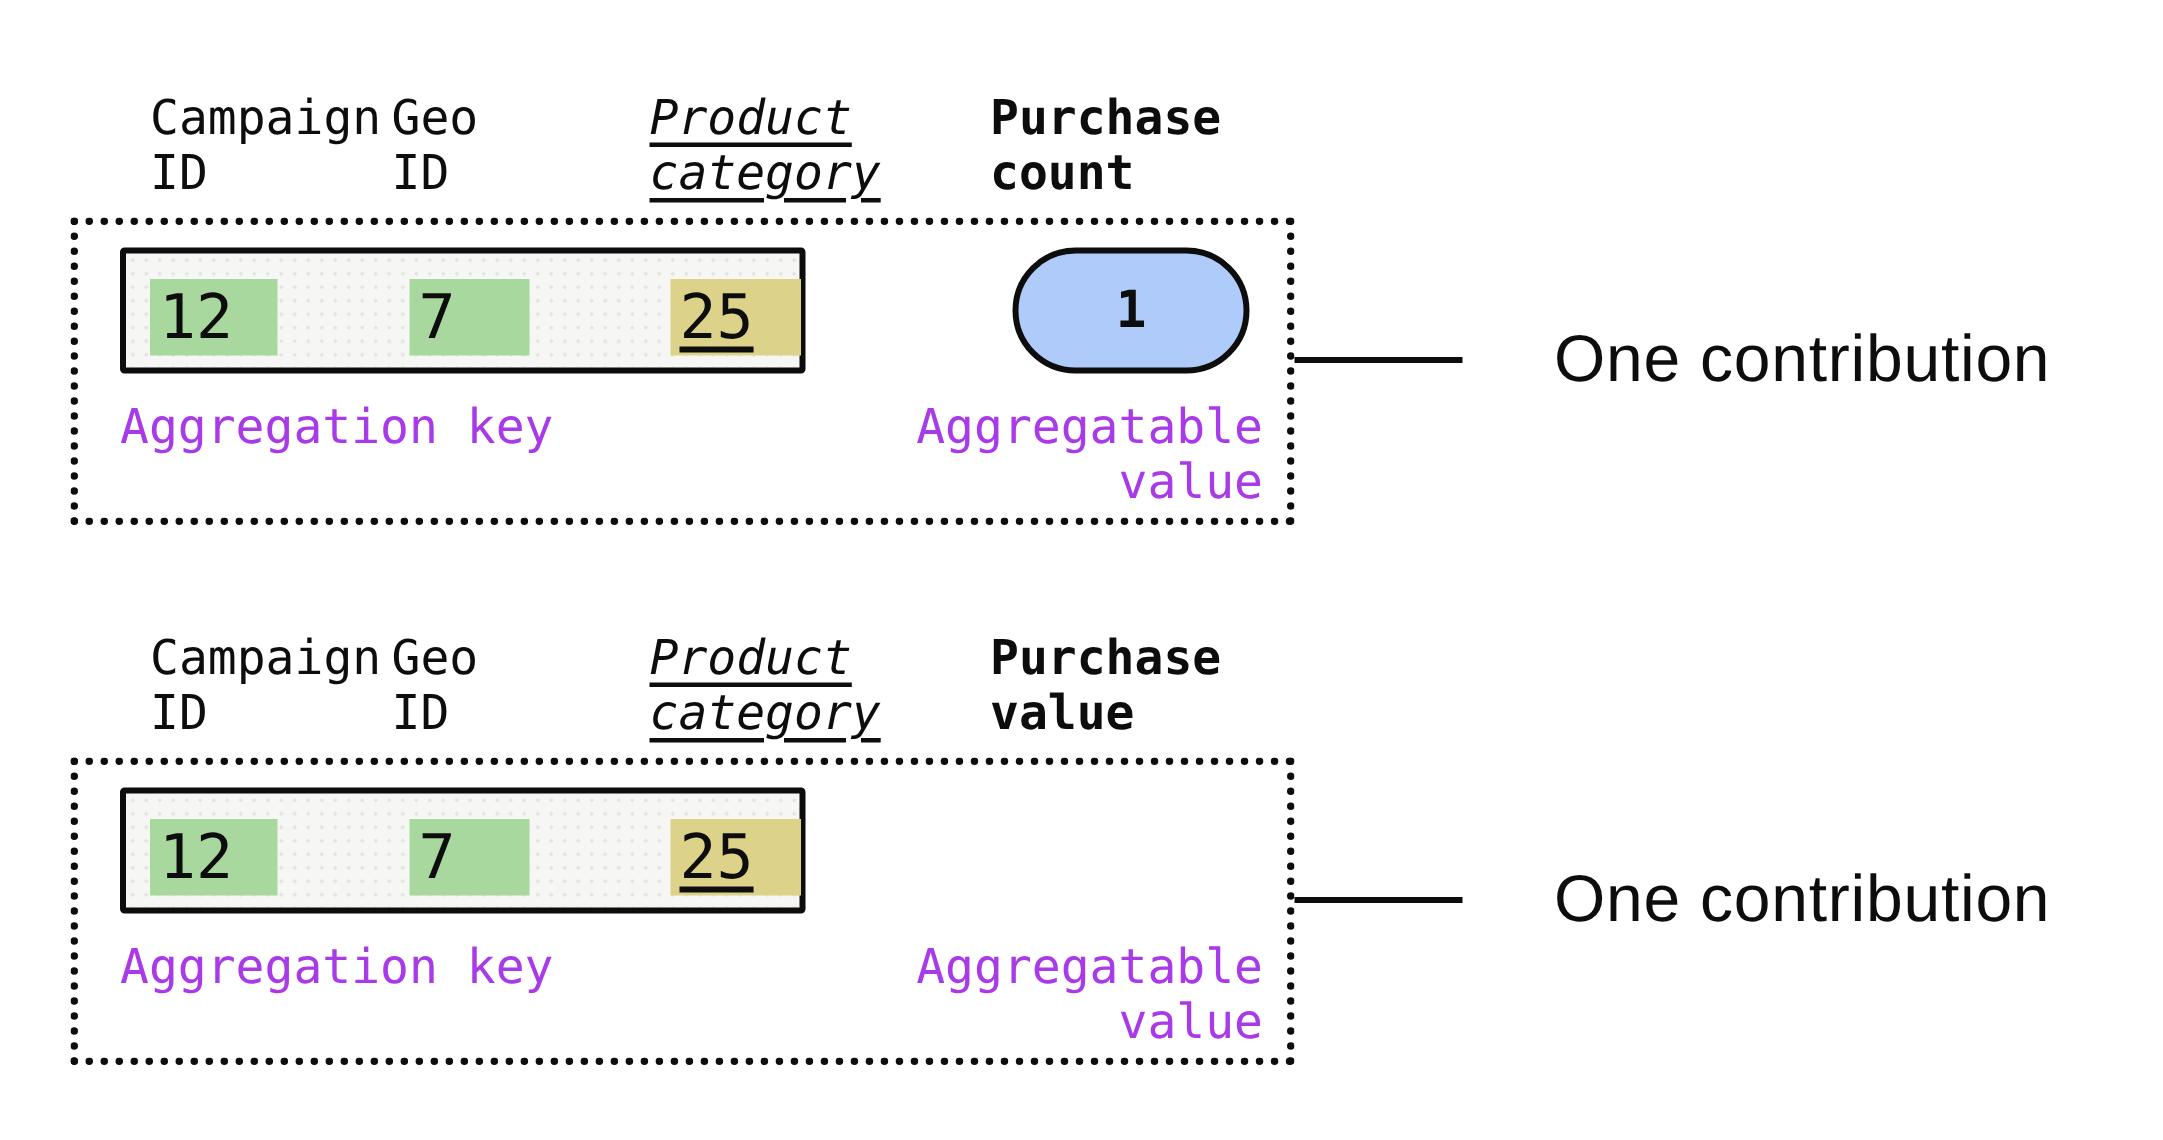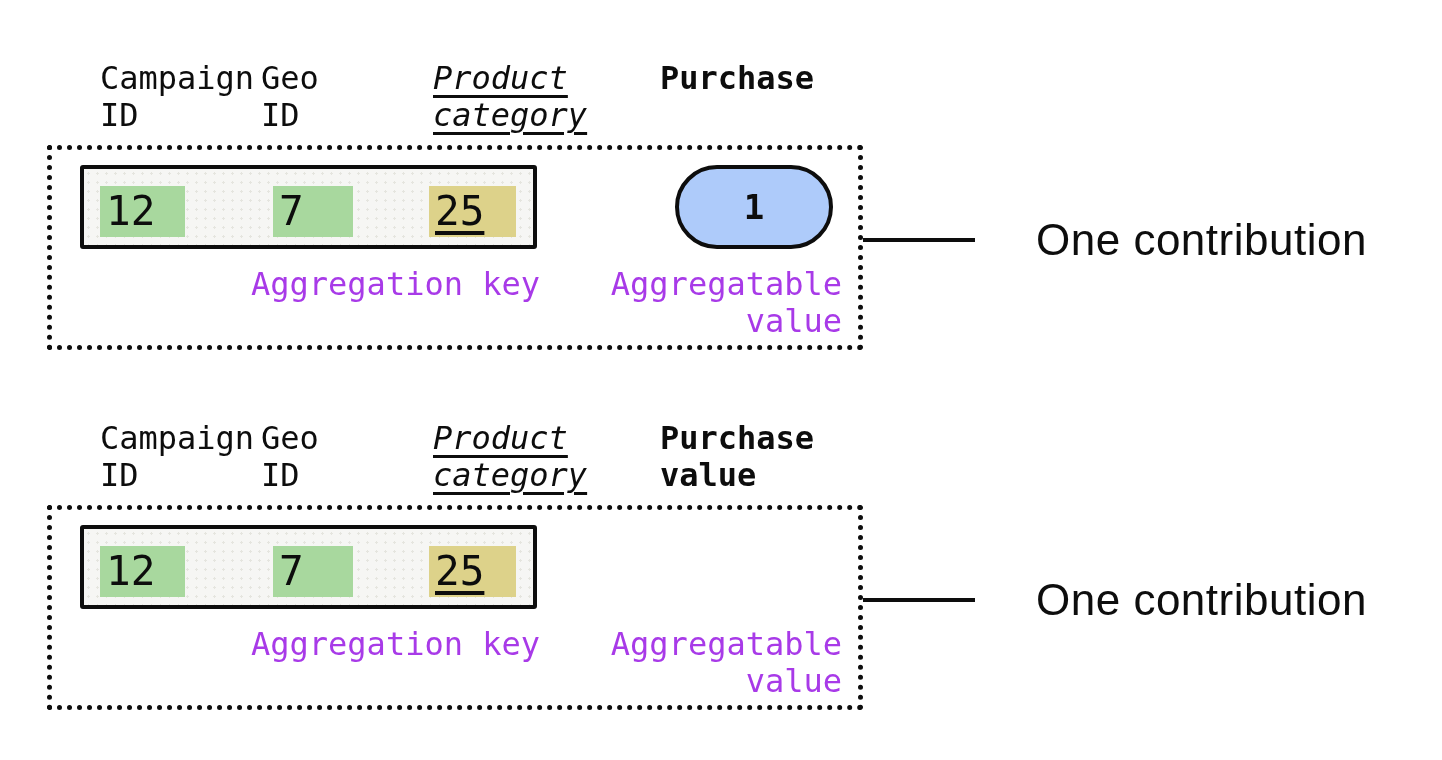--- a/index.html
+++ b/index.html
@@ -32,34 +32,34 @@
     border:4px solid var(--ink,#0d0d0d);border-radius:3px;background-color:var(--rowbg,#f6f6f4);
     background-image:radial-gradient(#e5e5df 1.1px, transparent 1.1px);
     background-size:9px 9px;
   }
   .cell{
     position:absolute;top:17px;height:51px;box-sizing:border-box;
     font-size:41px;line-height:51px;padding-left:6px;
   }
   .c0{left:16px;width:85px;background:var(--green,#a8d89e);}
   .c1{left:189px;width:80px;background:var(--green,#a8d89e);}
-  .c2{left:345px;width:87px;background:var(--yellow,#ddd28a);}
+  .c2{left:363px;width:87px;background:var(--yellow,#ddd28a);}
   .c2 .cellval{text-decoration:underline;text-decoration-thickness:4px;text-underline-offset:6px;}
 
   
   .pill{
     position:absolute;left:675px;top:125px;width:158px;height:84px;box-sizing:border-box;
     border:4px solid var(--ink,#0d0d0d);border-radius:44px;background:var(--blue,#aecbfa);
     display:flex;align-items:center;justify-content:center;
     font-size:34px;font-weight:bold;
   }
 
   
   .key-label{
-    position:absolute;left:80px;top:226px;width:460px;text-align:right;
+    position:absolute;left:80px;top:226px;width:460px;text-align:left;
     color:var(--purple,#a83ae8);font-size:32px;line-height:37px;
   }
   .value-label{
     position:absolute;left:598px;top:226px;width:232px;text-align:right;
     color:var(--purple,#a83ae8);font-size:32px;line-height:37px;margin-left:12px;
   }
   .value-label span{display:block;}
 
   
   .connector{position:absolute;left:863px;top:198px;width:112px;height:4px;background:var(--ink,#0d0d0d);}
@@ -82,20 +82,21 @@
     <div class="hdr h1">
       <span>Geo</span>
       <span>ID</span>
     </div>
     <div class="hdr h2">
       <span>Product</span>
       <span>category</span>
     </div>
     <div class="hdr h3">
       <span>Purchase</span>
+      <span>count</span>
     </div>
 
     <div class="dashed"></div>
 
     <div class="row">
       <div class="cell c0">
         <span class="cellval">12</span>
       </div>
       <div class="cell c1">
         <span class="cellval">7</span>

